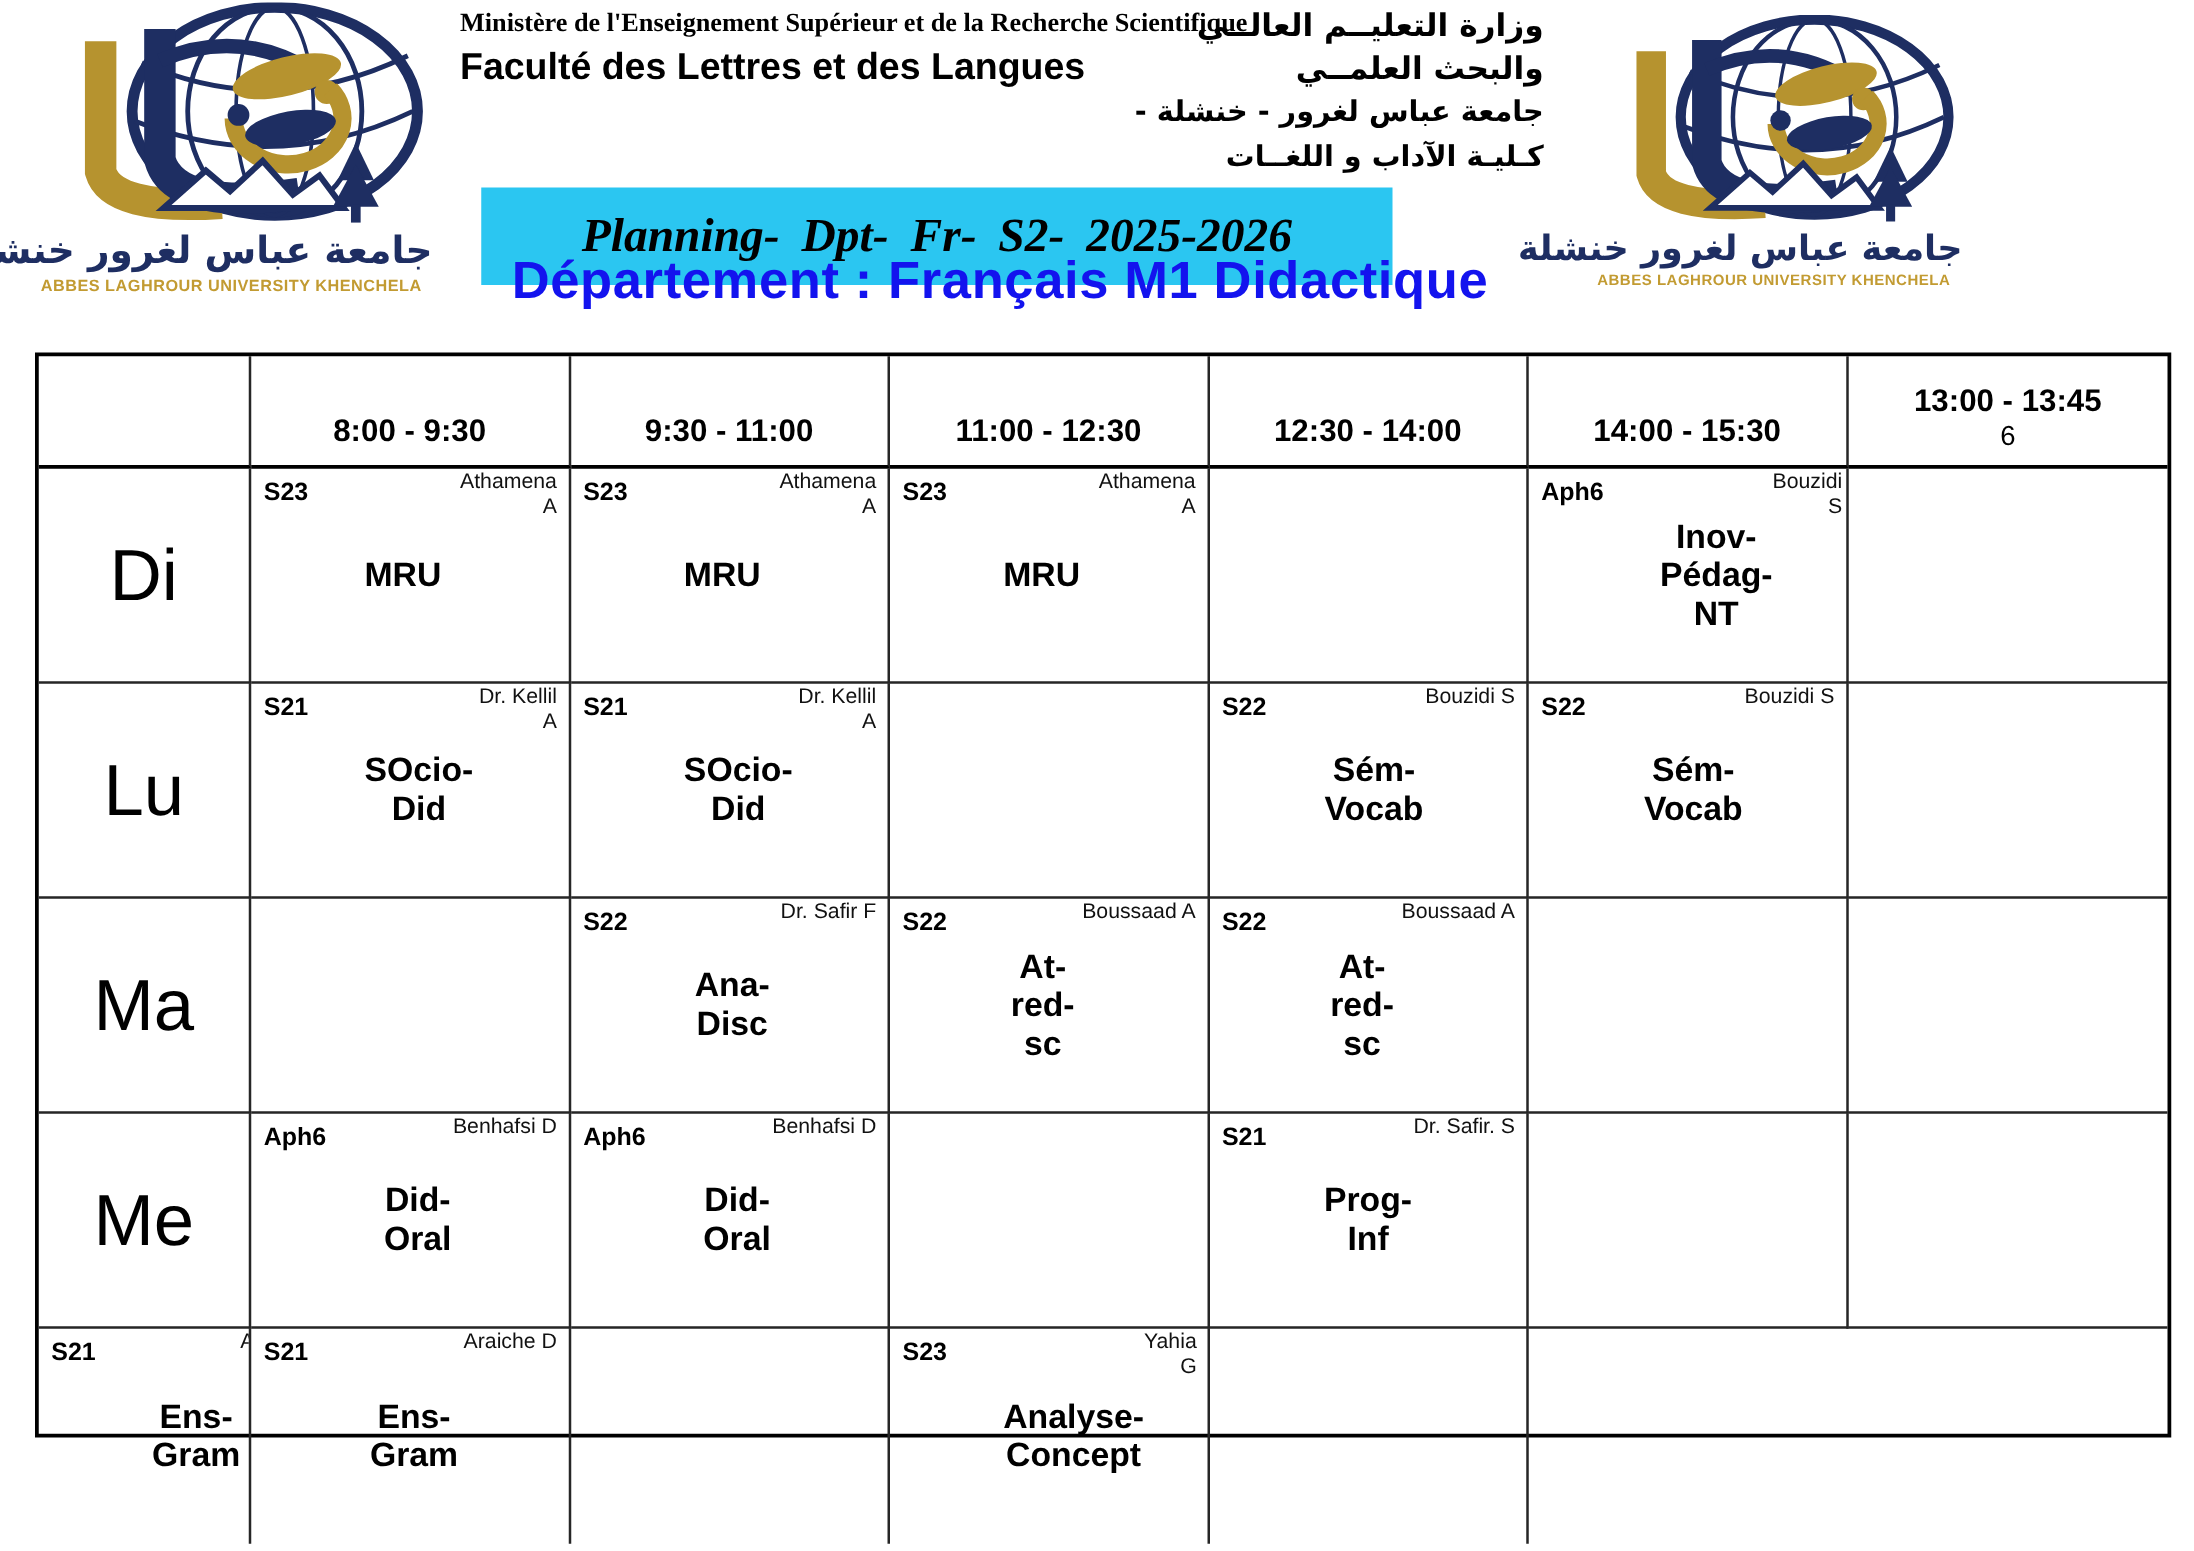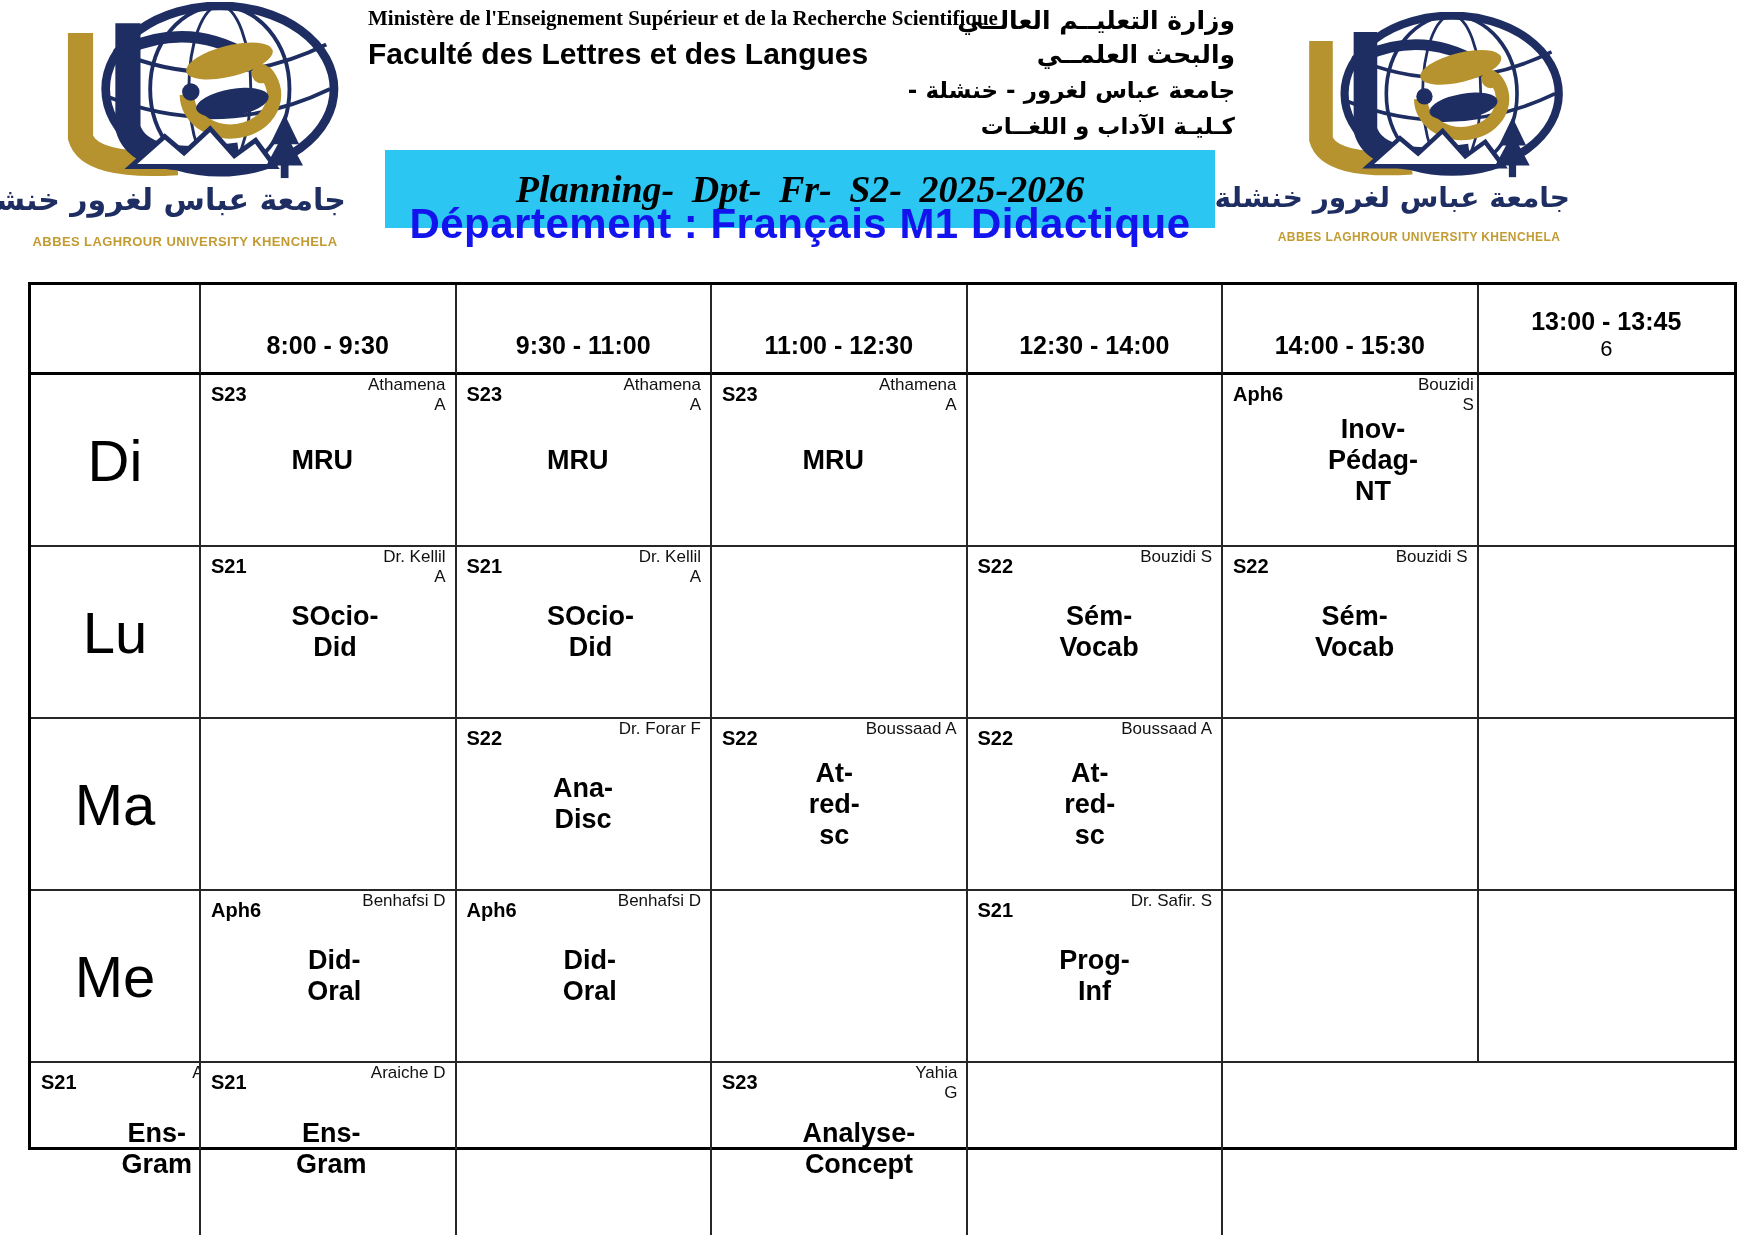--- a/index.html
+++ b/index.html
@@ -11,37 +11,37 @@
   .logo{position:absolute;text-align:center;}
   .logo-left{left:24px;top:2px;width:322px;}
   .logo-right{left:1268px;top:12px;width:302px;}
   .logo .ar-name{
     font-family:"DejaVu Sans",sans-serif;font-weight:bold;color:#1e2e62;
     font-size:30px;line-height:1.05;white-space:nowrap;direction:rtl;
   }
   .logo-right .ar-name{font-size:28px;}
   .logo .en-name{
     font-family:"Liberation Sans",sans-serif;font-weight:bold;color:#c29b32;
-    font-size:13px;letter-spacing:.4px;margin-top:18px;white-space:nowrap;
+    font-size:13px;letter-spacing:.4px;margin-top:4px;white-space:nowrap;
   }
   .logo-right .en-name{font-size:12px;}
   .fr-block{position:absolute;left:368px;top:6px;width:740px;}
   .fr-line1{font-family:"Liberation Serif",serif;font-weight:bold;font-size:21px;white-space:nowrap;}
   .fr-line2{font-family:"Liberation Serif",serif;font-weight:bold;font-size:33px;margin-top:7px;white-space:nowrap;}
   .fr-line3{font-family:"Liberation Sans",sans-serif;font-weight:bold;font-size:30px;margin-top:6px;white-space:nowrap;}
   .ar-block{
     position:absolute;left:900px;top:4px;width:335px;text-align:right;direction:rtl;
     font-family:"DejaVu Sans",sans-serif;font-weight:bold;
   }
   .ar-line1{font-size:25px;line-height:1.35;}
   .ar-line2{font-size:23px;line-height:1.6;}
   .ar-line3{font-size:23px;line-height:1.6;}
   
   .banner{
-    position:absolute;left:385px;top:150px;width:830px;height:78px;
+    position:absolute;left:385px;top:150px;width:729px;height:78px;
     background:#2bc6f1;display:flex;align-items:center;justify-content:center;
   }
   .banner-text{
     font-family:"Liberation Serif",serif;font-style:italic;font-weight:bold;
     font-size:38px;word-spacing:8px;white-space:nowrap;
   }
   .dept-title{
     position:absolute;left:290px;top:200px;width:1020px;text-align:center;
     font-weight:bold;font-size:42px;color:#1313ee;letter-spacing:.5px;white-space:nowrap;
   }
@@ -234,21 +234,21 @@
 
     <div class="tcell day">Ma</div>
     <div class="tcell slotcell">
       <span class="room"></span>
       <span class="course"></span>
       <span class="teacher"></span>
     </div>
     <div class="tcell slotcell">
       <span class="room">S22</span>
       <span class="course">Ana-Disc</span>
-      <span class="teacher">Dr. Forar F</span>
+      <span class="teacher">Dr. Safir F</span>
     </div>
     <div class="tcell slotcell">
       <span class="room">S22</span>
       <span class="course">At-red-sc</span>
       <span class="teacher">Boussaad A</span>
     </div>
     <div class="tcell slotcell">
       <span class="room">S22</span>
       <span class="course">At-red-sc</span>
       <span class="teacher">Boussaad A</span>

